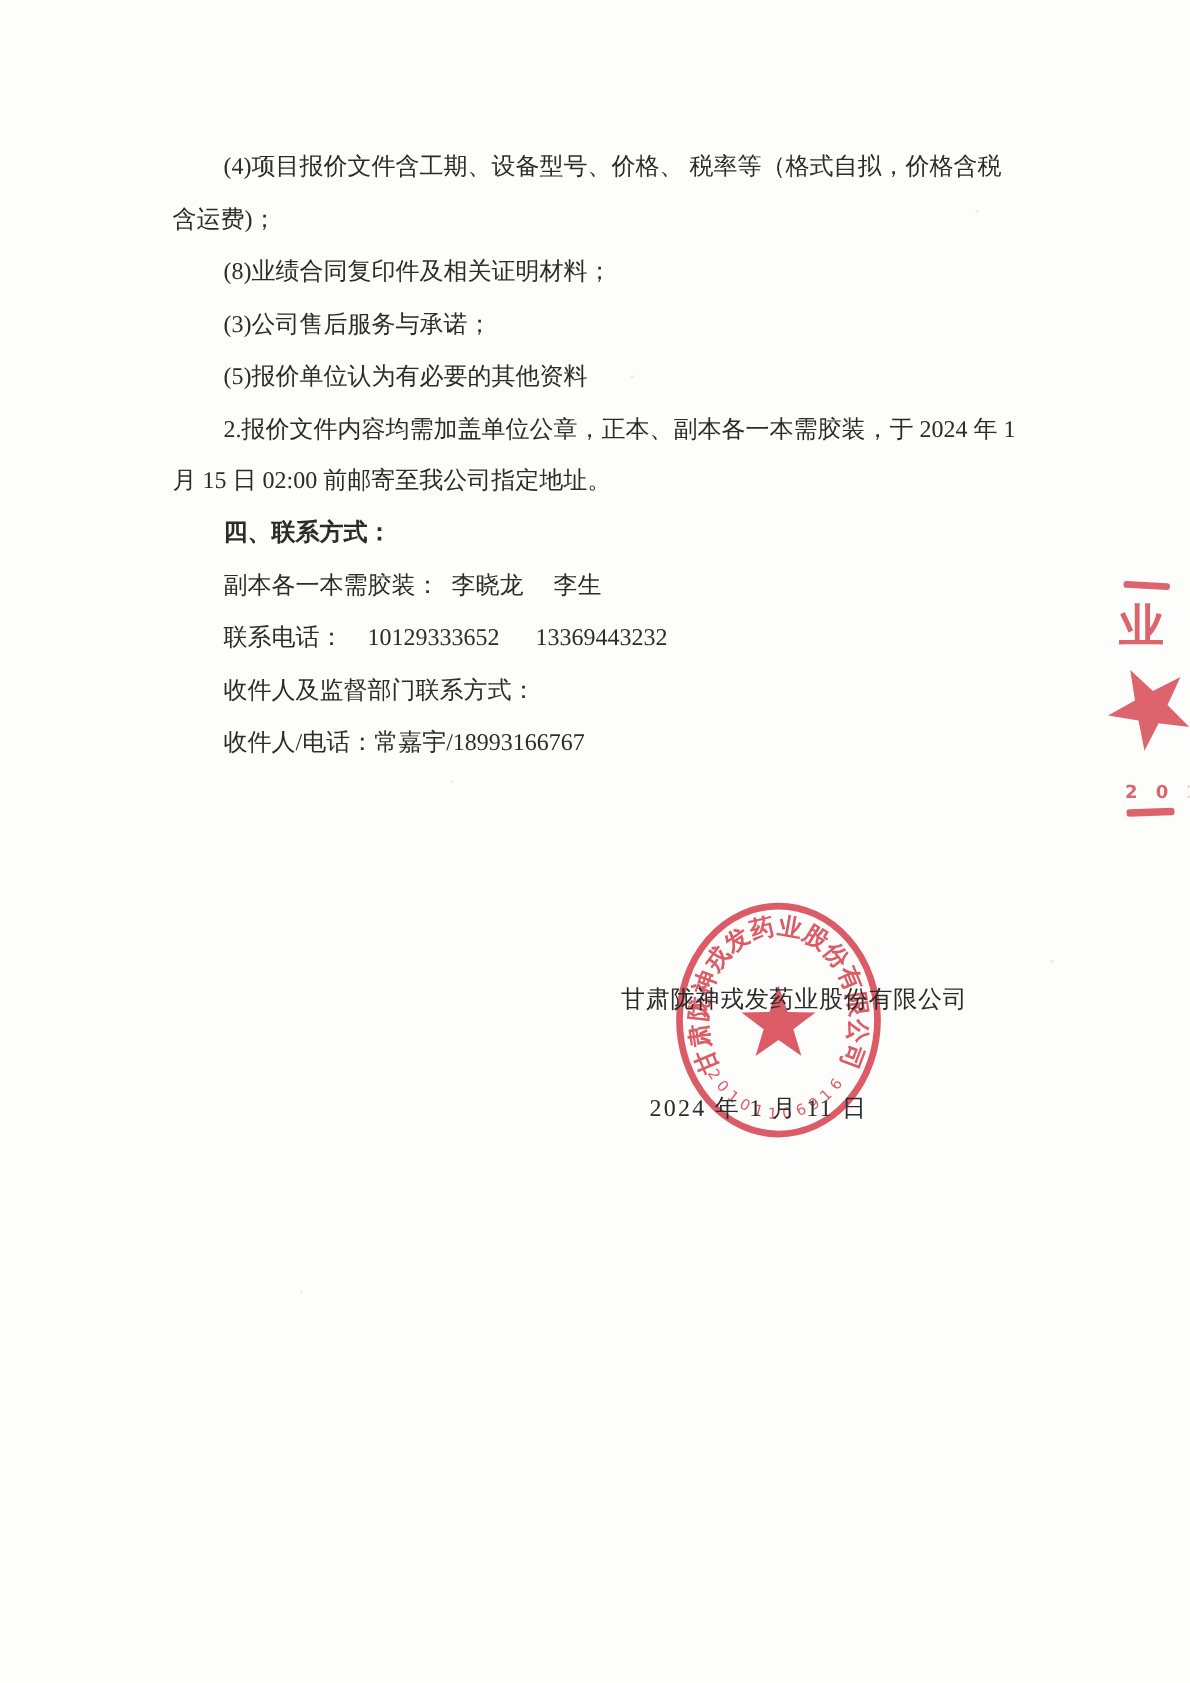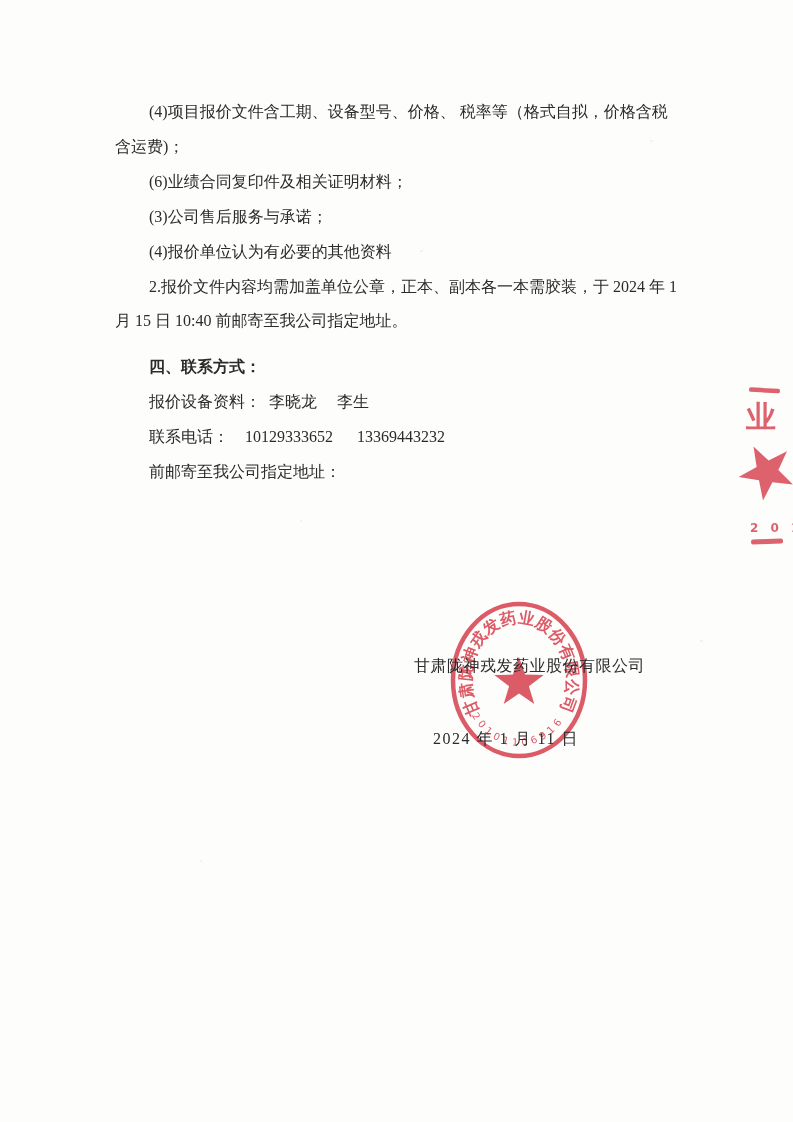--- a/index.html
+++ b/index.html
@@ -11,21 +11,21 @@
   .page {
     position:absolute; inset:0; overflow:hidden;
     background:var(--paper,#fdfdfc);
   }
   .text-block {
     position:absolute; left:115px; top:95px; width:562px;
     font-size:16px; line-height:34.9px; color:var(--ink,#2b2b2b);
     z-index:1;
   }
   .para { margin:0; text-indent:34px; white-space:pre-wrap; }
-  .para.bold { font-weight:bold;margin-top:11px; }
+  .para.bold { font-weight:bold; }
   .company-line {
     position:absolute; left:414px; top:656px;
     font-size:16px; color:var(--ink,#2b2b2b); z-index:3;
     letter-spacing:0.5px; white-space:pre;
   }
   .date-line {
     position:absolute; left:433px; top:729px;
     font-size:16px; color:var(--ink,#2b2b2b); z-index:3;
     letter-spacing:1.5px; white-space:pre;
   }
@@ -56,28 +56,29 @@
 <div class="page">
 
   <div class="speck" style="left:650px;top:140px;width:3px;height:2px;"></div>
   <div class="speck" style="left:420px;top:250px;width:3px;height:2px;"></div>
   <div class="speck" style="left:300px;top:520px;width:2px;height:2px;"></div>
   <div class="speck" style="left:700px;top:640px;width:3px;height:2px;"></div>
   <div class="speck" style="left:200px;top:860px;width:2px;height:2px;"></div>
 
   <div class="text-block">
     <p class="para">(4)项目报价文件含工期、设备型号、价格、 税率等（格式自拟，价格含税含运费)；</p>
-    <p class="para">(6)业绩合同复印件及相关证明材料；</p>
+    <p class="para">(8)业绩合同复印件及相关证明材料；</p>
     <p class="para">(3)公司售后服务与承诺；</p>
-    <p class="para">(4)报价单位认为有必要的其他资料</p>
-    <p class="para">2.报价文件内容均需加盖单位公章，正本、副本各一本需胶装，于 2024 年 1 月 15 日 10:40 前邮寄至我公司指定地址。</p>
+    <p class="para">(5)报价单位认为有必要的其他资料</p>
+    <p class="para">2.报价文件内容均需加盖单位公章，正本、副本各一本需胶装，于 2024 年 1 月 15 日 02:00 前邮寄至我公司指定地址。</p>
     <p class="para bold">四、联系方式：</p>
-    <p class="para">报价设备资料：  李晓龙     李生</p>
+    <p class="para">副本各一本需胶装：  李晓龙     李生</p>
     <p class="para">联系电话：    10129333652      13369443232</p>
-    <p class="para">前邮寄至我公司指定地址：</p>
+    <p class="para">收件人及监督部门联系方式：</p>
+    <p class="para">收件人/电话：常嘉宇/18993166767</p>
   </div>
 
   <div class="company-line">甘肃陇神戎发药业股份有限公司</div>
   <div class="date-line">2024 年 1 月 11 日</div>
 
   <svg class="seal" width="140" height="160" viewBox="0 0 140 160">
     <ellipse class="seal-stroke" cx="70" cy="80" rx="66" ry="76" stroke-width="4.5"></ellipse>
     <polygon class="seal-fill" points="70,57 76.1,74.6 94.7,75 79.9,86.2 85.3,104 70,93.4 54.7,104 60.1,86.2 45.3,75 63.9,74.6"></polygon>
     <defs>
       <path id="sealArcTop" d="M 30.7 112.7 A 48 57 0 1 1 109.3 112.7" fill="none"></path>

